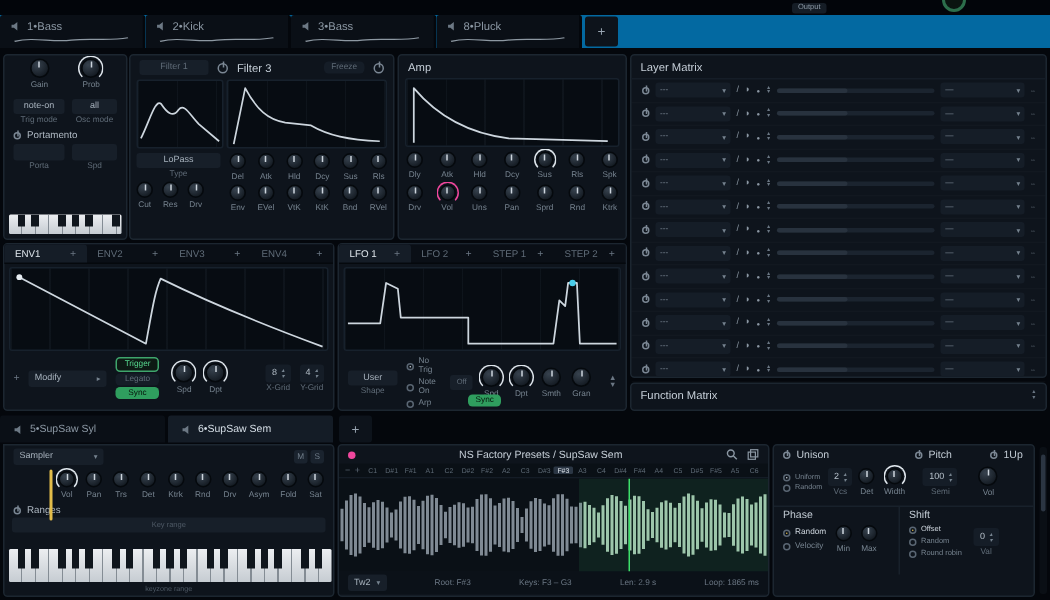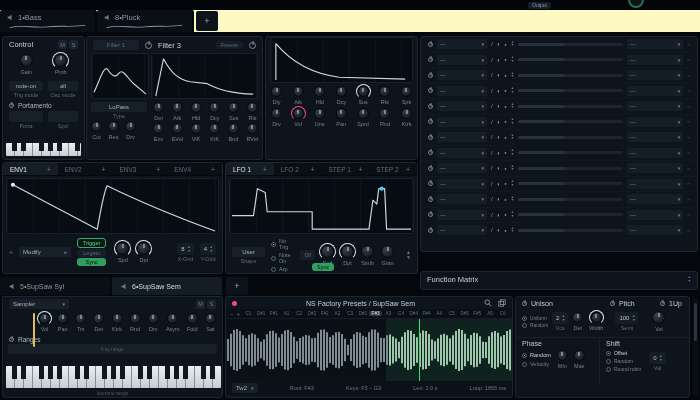--- a/index.html
+++ b/index.html
@@ -7,21 +7,21 @@
 #app{position:relative;width:700px;height:400px;background:#04070c;overflow:hidden;
   font-family:"Liberation Sans",sans-serif;color:#93a0ac;font-size:7px}
 .panel{position:absolute;background:#0e141c;border:1px solid #1c2630;border-radius:3px}
 .hdr{display:flex;align-items:center;gap:4px;padding:3px 6px;color:#c6cfd8;font-size:7.5px}
 .dim{color:#5f6b77}
 
 .topstrip{position:absolute;left:0;top:0;width:700px;height:10px;background:#02050a}
 .out-pill{position:absolute;left:528px;top:2px;padding:0 4px;background:#151d26;border-radius:2px;font-size:5px;color:#8a97a3;height:7px;line-height:7px}
 .logo-circle{position:absolute;left:628px;top:-8px;width:16px;height:16px;border-radius:50%;border:2px solid #2c6e4b;background:#0a1410}
 
-.ttabs{position:absolute;left:0;top:10px;width:700px;height:22px;display:flex;background:#fef9c3}
+.ttabs{position:absolute;left:0;top:10px;width:700px;height:22px;display:flex;background:#0369a1}
 .ttab{position:relative;background:#0a0f16;border-right:2px solid #04070c;display:flex;flex-direction:column;justify-content:space-between;padding:3px 7px 2px;border-radius:2px 2px 0 0}
 .ttab:nth-child(1),.ttab:nth-child(2),.ttab:nth-child(3),.ttab:nth-child(4){width:97px}
 .ttab:nth-child(5){width:82px}.ttab:nth-child(6){width:106px}
 .ttab.active{background:#141c26}
 .trow{display:flex;gap:4px;align-items:center;font-size:7.5px;color:#8b97a3;white-space:nowrap}
 .ttab.active .trow{color:#dbe8de}
 .spk{width:7px;height:7px;flex:none}
 .spark{display:block;height:8px}
 .spark svg{display:none;width:100%;height:8px}
 .spark path{fill:none;stroke:#8d98a2;stroke-width:1}
@@ -122,41 +122,62 @@
               <path d="M2,7 C12,3 20,8 30,6 S48,7 58,4"></path>
             </svg>
 
         </span>
       </div>
         <div class="ttab shape-line">
         <span class="trow">
           <svg class="spk" viewBox="0 0 10 10">
               <path d="M1,3.5 H3.2 L6.5,1 V9 L3.2,6.5 H1 Z" fill="#6c7884"></path>
             </svg>
-          <span>8•Pluck</span>
+          <span>2•Kick</span>
         </span>
         <span class="spark">
           <svg class="s-line" viewBox="0 0 60 10" preserveAspectRatio="none">
               <path d="M2,7 C12,3 20,8 30,6 S48,7 58,4"></path>
             </svg>
 
         </span>
       </div>
+        <div class="ttab shape-line">
+        <span class="trow">
+          <svg class="spk" viewBox="0 0 10 10">
+              <path d="M1,3.5 H3.2 L6.5,1 V9 L3.2,6.5 H1 Z" fill="#6c7884"></path>
+            </svg>
+          <span>3•Bass</span>
+        </span>
+        <span class="spark">
+          <svg class="s-line" viewBox="0 0 60 10" preserveAspectRatio="none">
+              <path d="M2,7 C12,3 20,8 30,6 S48,7 58,4"></path>
+            </svg>
+
+        </span>
+      </div>
+        <div class="ttab shape-line">
+        <span class="trow">
+          <svg class="spk" viewBox="0 0 10 10">
+              <path d="M1,3.5 H3.2 L6.5,1 V9 L3.2,6.5 H1 Z" fill="#6c7884"></path>
+            </svg>
+          <span>8•Pluck</span>
+        </span>
+        <span class="spark">
+          <svg class="s-line" viewBox="0 0 60 10" preserveAspectRatio="none">
+              <path d="M2,7 C12,3 20,8 30,6 S48,7 58,4"></path>
+            </svg>
+
+        </span>
+      </div>
       </div>
     <div class="add-tab">+</div>
   </div>
 
   <div class="panel" style="left:2px;top:36px;width:83px;height:124px">
-    <div class="hdr" style="justify-content:space-between">
-      <span>Control</span>
-      <span style="display:flex;gap:2px">
-        <span class="ms">M</span>
-        <span class="ms">S</span>
-      </span>
-    </div>
     <div style="display:flex;justify-content:space-around;padding:2px 6px">
         <div class="kn">
           <span class="dial"></span>
           <span class="klabel">Gain</span>
         </div>
         <div class="kn ring-white">
           <span class="dial"></span>
           <span class="klabel">Prob</span>
         </div>
       </div>
@@ -280,20 +301,23 @@
             <div class="kn">
               <span class="dial sm"></span>
               <span class="klabel">RVel</span>
             </div>
           </div>
       </div>
     </div>
   </div>
 
   <div class="panel" style="left:265px;top:36px;width:153px;height:124px">
+    <div class="hdr">
+        <span>Amp</span>
+      </div>
     <div class="display" style="margin:0 4px;height:46px">
       <svg viewBox="0 0 145 46" preserveAspectRatio="none">
           <path class="curve" d="M5,44 L5,6 Q30,36 70,41 L138,43"></path>
         </svg>
     </div>
     <div class="krow" style="justify-content:space-between;padding:3px 5px 0">
         <div class="kn">
           <span class="dial sm"></span>
           <span class="klabel">Dly</span>
         </div>
@@ -348,20 +372,23 @@
           <span class="klabel">Rnd</span>
         </div>
         <div class="kn">
           <span class="dial sm"></span>
           <span class="klabel">Ktrk</span>
         </div>
       </div>
   </div>
 
   <div class="panel" style="left:420px;top:36px;width:278px;height:216px">
+    <div class="hdr" style="border-bottom:1px solid #151d27">
+        <span>Layer Matrix</span>
+      </div>
     <div>
         <div class="lm-row">
         <span class="pw small"></span>
         <span class="lm-select">
             <i>---</i>
             <span class="chv">▾</span>
           </span>
         <span class="lm-ic">/</span>
         <span class="lm-ic">◗</span>
         <span class="lm-ic" style="font-size:4px">●</span>
@@ -780,21 +807,21 @@
         </span>
       <span style="flex:1"></span>
       <span class="updn" style="font-size:5px;line-height:5px">
           <i>▲</i>
           <i>▼</i>
         </span>
     </div>
     <span class="pill solid-green" style="position:absolute;left:86px;bottom:2px">Sync</span>
   </div>
 
-  <div class="panel" style="left:420px;top:271px;width:278px;height:19px">
+  <div class="panel" style="left:420px;top:255px;width:278px;height:19px">
     <div class="hdr" style="justify-content:space-between">
       <span>Function Matrix</span>
       <span class="updn">
           <i>▲</i>
           <i>▼</i>
         </span>
     </div>
   </div>
 
   <div class="btabs">

